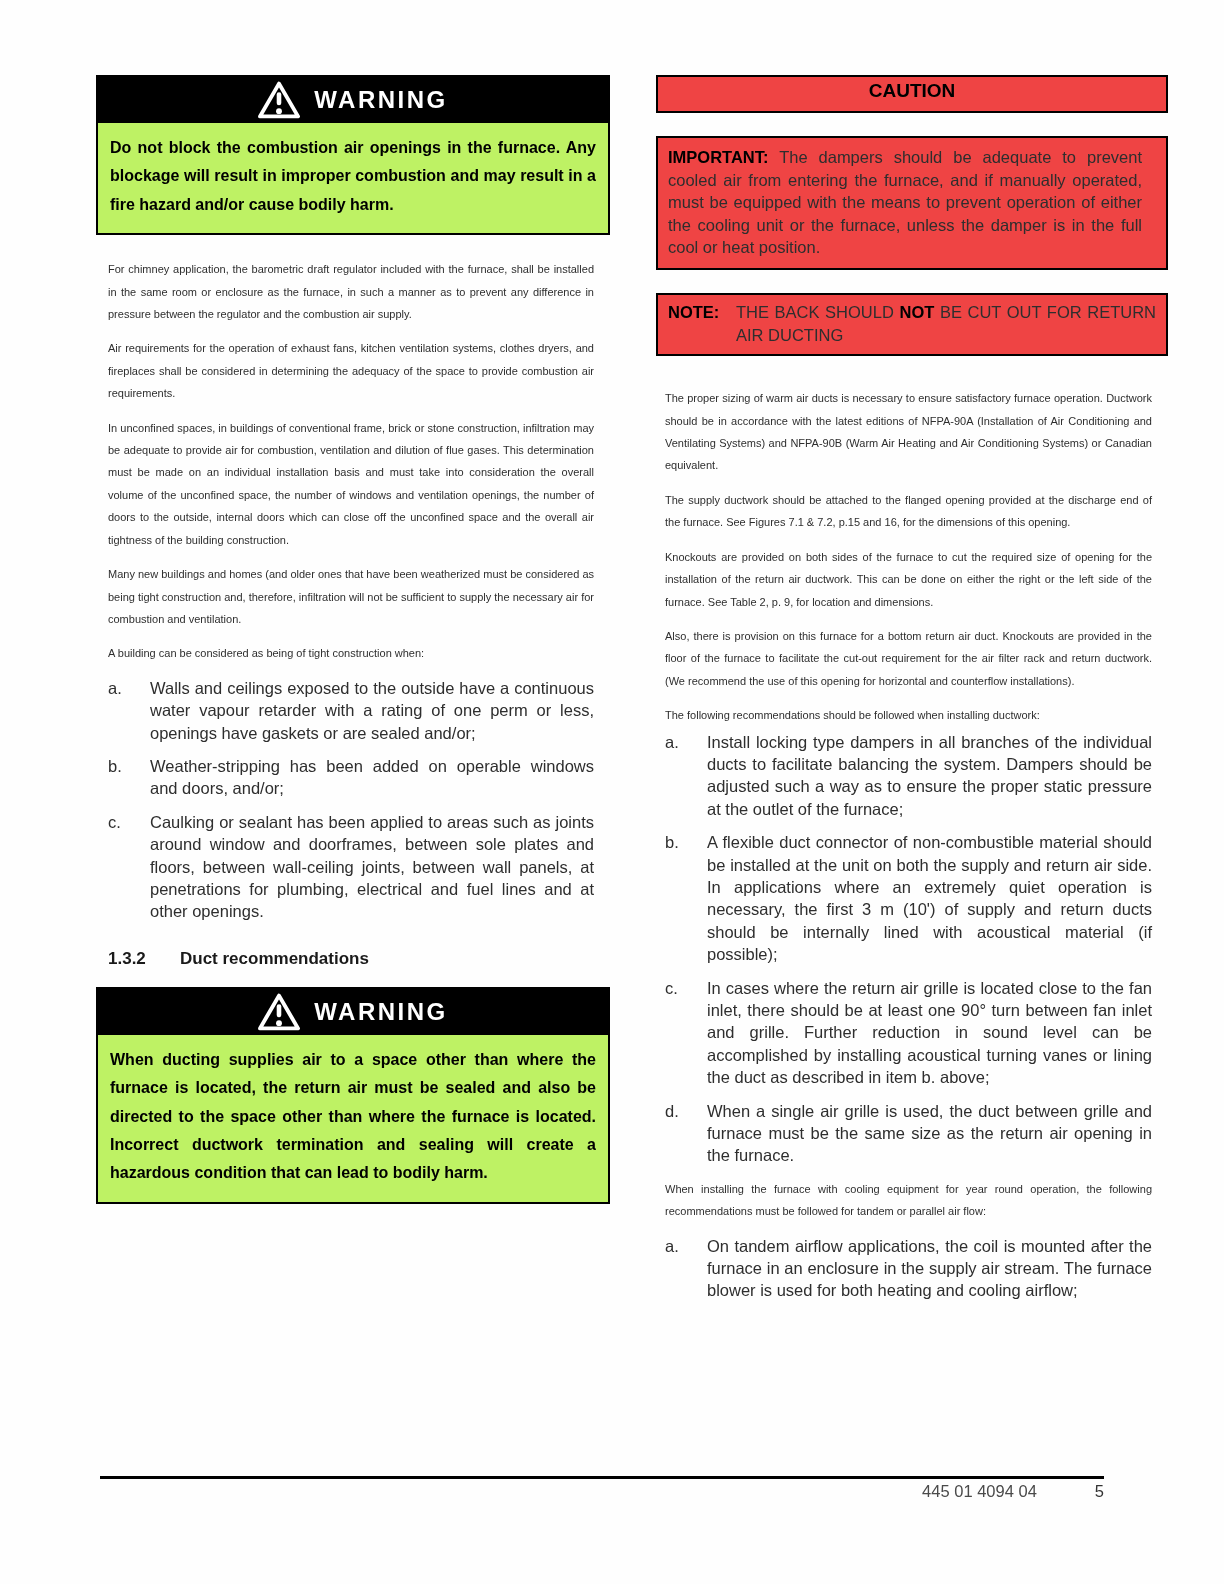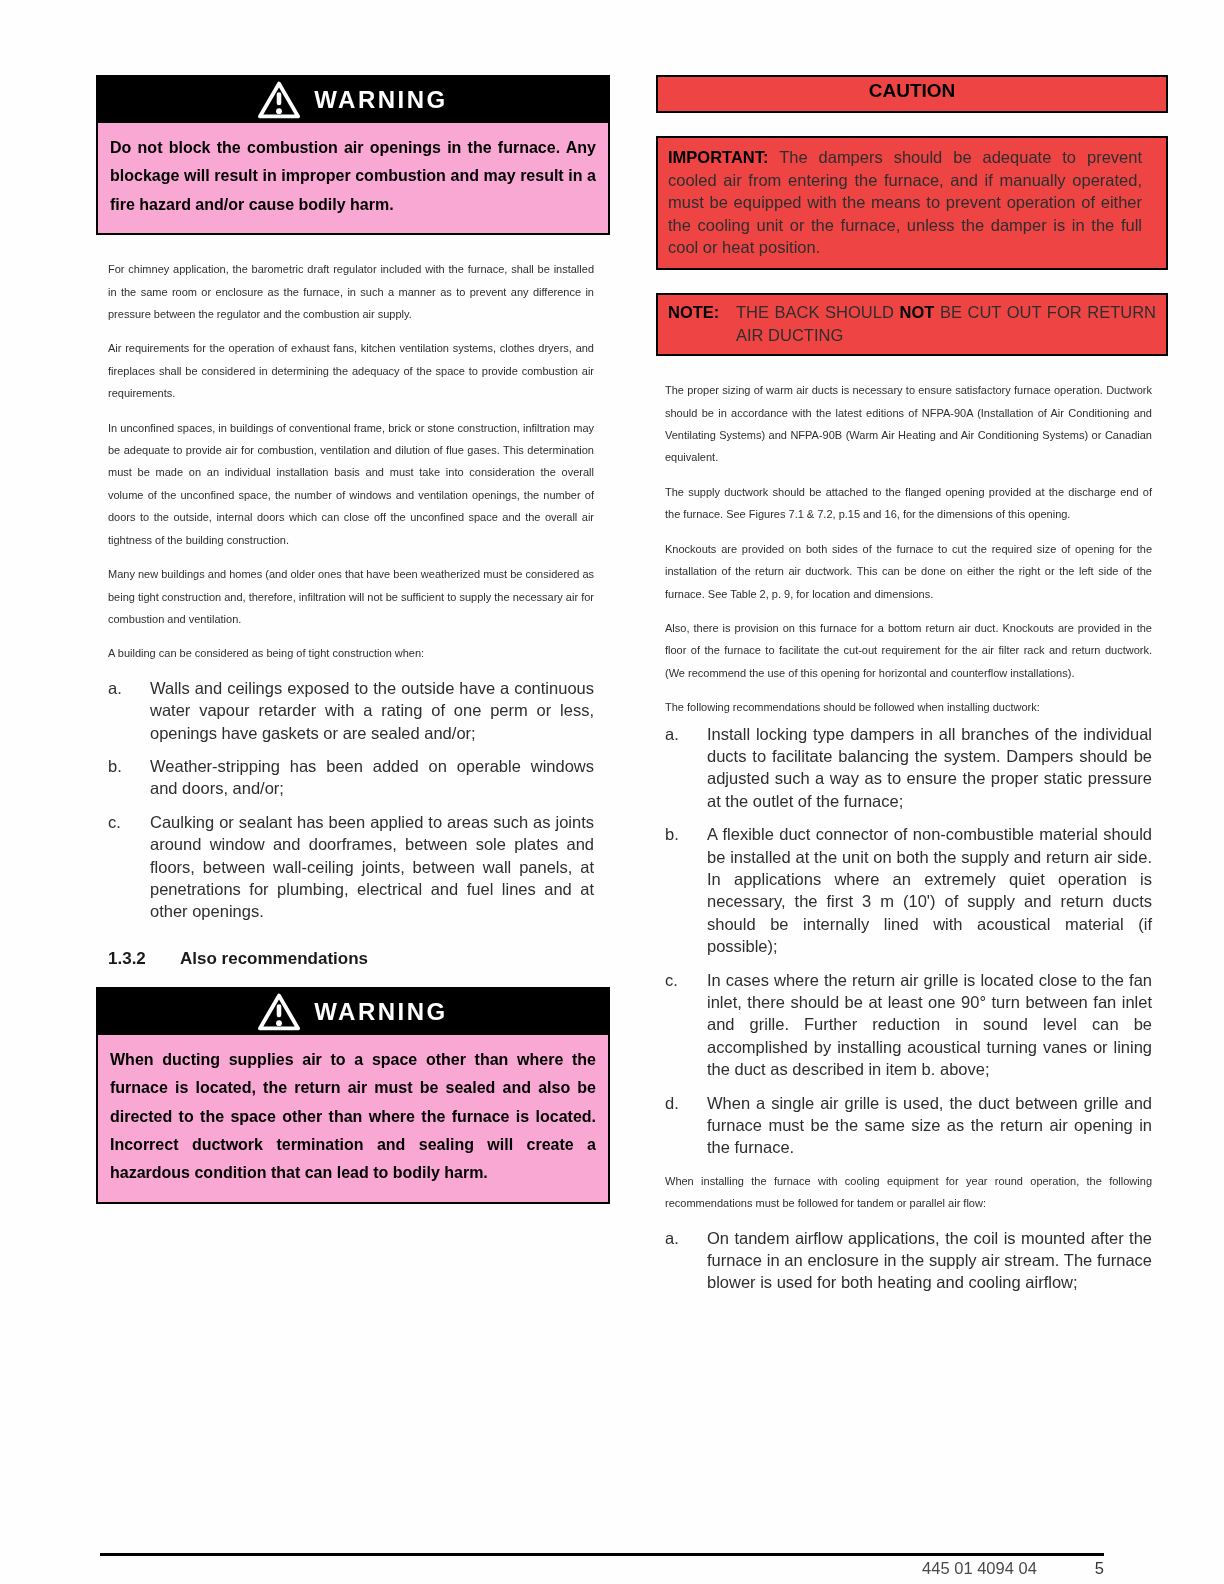--- a/index.html
+++ b/index.html
@@ -38,21 +38,21 @@
     font-size:16.5px;
     line-height:22.4px;
   }
   .col.right .li{margin:0 16px 11px 9px;}
   .li .lbl{flex:none;width:42px;}
   .li .txt{flex:1;text-align:justify;}
 
   
   .warnbox{
     border:2px solid #000;
-    background:#f9a8d4;
+    background:#bef264;
     margin-bottom:23px;
   }
   .warnhead{
     background:#000;
     height:46px;
     display:flex;
     align-items:center;
     justify-content:center;
   }
   .warnhead .wtitle{
@@ -92,21 +92,21 @@
   }
   .caution-body{text-align:justify;}
   .important-box{
     padding:8px 24px 10px 10px;
     margin-bottom:23px;
     text-align:justify;
   }
   .important-box b{color:#000;}
   .note-box{
     padding:6px 10px 8px 10px;
-    margin-bottom:23px;
+    margin-bottom:31px;
     display:flex;
   }
   .note-box .nlabel{
     flex:none;width:68px;
     font-weight:bold;color:#000;
   }
   .note-box .ntext{flex:1;text-align:justify;}
   .note-box .ntext b{color:#000;}
 
   
@@ -115,21 +115,21 @@
     font-size:17px;
     font-weight:bold;
     color:#1a1a1a;
     margin:26px 0 18px 12px;
   }
   .sec-heading .num{flex:none;width:72px;}
 
   
   .footer{
     position:absolute;
-    left:100px;top:1553px;
+    left:100px;top:1476px;
     width:1004px;
     border-top:3px solid #000;
     display:flex;
     justify-content:flex-end;
     padding-top:3px;
     font-size:16.5px;
   }
   .footer .doc{color:#4a4a4a;margin-right:58px;}
   .footer .pg{color:#333;}
   .tri{display:block;}
@@ -168,21 +168,21 @@
         <span class="lbl">b.</span>
         <span class="txt">Weather-stripping has been added on operable windows and doors, and/or;</span>
       </div>
       <div class="li">
         <span class="lbl">c.</span>
         <span class="txt">Caulking or sealant has been applied to areas such as joints around window and doorframes, between sole plates and floors, between wall-ceiling joints, between wall panels, at penetrations for plumbing, electrical and fuel lines and at other openings.</span>
       </div>
 
       <div class="sec-heading">
         <span class="num">1.3.2</span>
-        <span class="ttl">Also recommendations</span>
+        <span class="ttl">Duct recommendations</span>
       </div>
 
       <div class="warnbox">
         <div class="warnhead">
           <svg class="tri" width="42" height="38" viewBox="0 0 64 58">
             <path d="M32 4 L61 54 L3 54 Z" fill="#000" stroke="#fff" stroke-width="6" stroke-linejoin="round"></path>
             <rect x="28.5" y="17" width="7" height="20" rx="3.5" fill="#fff"></rect>
             <circle cx="32" cy="46" r="4.5" fill="#fff"></circle>
           </svg>
           <span class="wtitle">WARNING</span>

